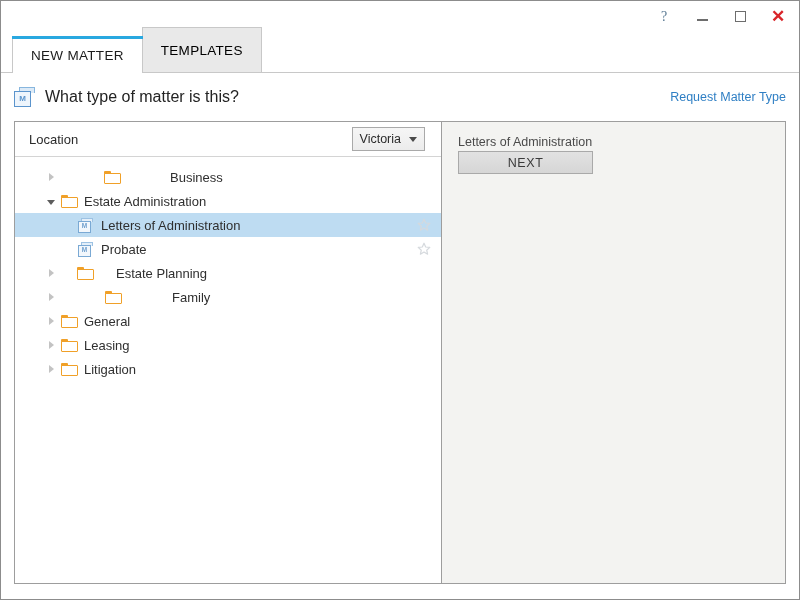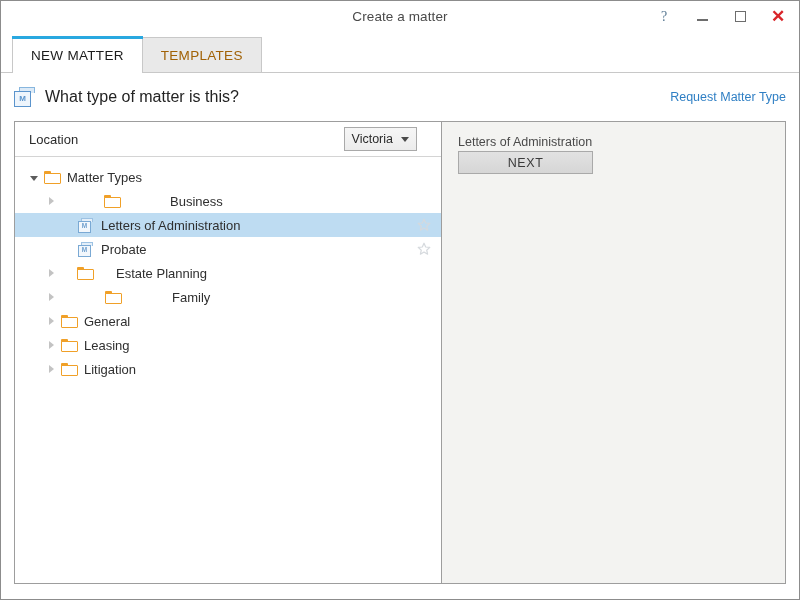--- a/index.html
+++ b/index.html
@@ -77,25 +77,25 @@
     flex: 0 0 41px;
     height: 41px;
     background: #ffffff;
     border-bottom: 1px solid #c8c8c8;
     padding-left: 11px;
     display: flex;
     align-items: flex-end;
   }
   .tab {
     position: relative;
-    height: 35px;
+    height: 45px;
     padding: 0 18px;
     display: flex; align-items: center;
     font-size: 13.5px;
-    color: #a16207;
+    color: #000000;
     border: 1px solid #c8c8c8;
     border-bottom: none;
     background: #e9e9e9;
     margin-right: -1px;
     cursor: default;
     letter-spacing: .3px;
   }
   .tab.active {
     background: #ffffff;
     height: 37px;
@@ -179,21 +179,21 @@
     display: flex;
     flex-direction: column;
     border-right: 1px solid #9d9d9d;
     background: #ffffff;
   }
   .loc-bar {
     flex: 0 0 35px;
     height: 35px;
     display: flex;
     align-items: center;
-    padding: 0 24px 0 14px;
+    padding: 0 16px 0 14px;
     border-bottom: 1px solid #d4d4d4;
   }
   .loc-label {
     font-size: 13px;
     color: #2b2b2b;
   }
   .loc-select {
     margin-left: auto;
     min-width: 70px;
     height: 24px;
@@ -329,21 +329,20 @@
     cursor: default;
     font-family: "Liberation Sans", sans-serif;
   }
 </style>
 </head>
 <body>
 
 <div class="window">
 
   <div class="titlebar">
-    <div class="title-text">Create a matter</div>
     <div class="win-buttons">
       <div class="win-btn">
         <span class="glyph-help">?</span>
       </div>
       <div class="win-btn">
         <span class="glyph-min"></span>
       </div>
       <div class="win-btn">
         <span class="glyph-max"></span>
       </div>
@@ -373,39 +372,39 @@
 
       <div class="left-pane">
         <div class="loc-bar">
           <div class="loc-label">Location</div>
           <div class="loc-select">
             <span>Victoria</span>
             <span class="caret"></span>
           </div>
         </div>
         <div class="tree" id="tree">
-            <div class="tree-row" style="padding-left: 12px;">
+            <div class="tree-row" style="padding-left: 29px; gap: 43px;">
+              <div class="expander">
+                <span class="tri-collapsed"></span>
+              </div>
+              <div class="folder-icon">
+                <span class="tab-top"></span>
+                <span class="box"></span>
+              </div>
+              <span class="tree-label">Business</span>
+            </div>
+            <div class="tree-row" style="padding-left: 29px;">
               <div class="expander">
                 <span class="tri-expanded"></span>
               </div>
               <div class="folder-icon">
                 <span class="tab-top"></span>
                 <span class="box"></span>
               </div>
-              <span class="tree-label">Matter Types</span>
-            </div>
-            <div class="tree-row" style="padding-left: 29px; gap: 43px;">
-              <div class="expander">
-                <span class="tri-collapsed"></span>
-              </div>
-              <div class="folder-icon">
-                <span class="tab-top"></span>
-                <span class="box"></span>
-              </div>
-              <span class="tree-label">Business</span>
+              <span class="tree-label">Estate Administration</span>
             </div>
             <div class="tree-row selected" style="padding-left: 46px;">
               <div class="expander"></div>
               <div class="doc-icon">
                 <span class="back"></span>
                 <span class="front">M</span>
               </div>
               <span class="tree-label">Letters of Administration</span>
               <span class="star">
                 <svg width="14" height="14" viewBox="0 0 14 14">

